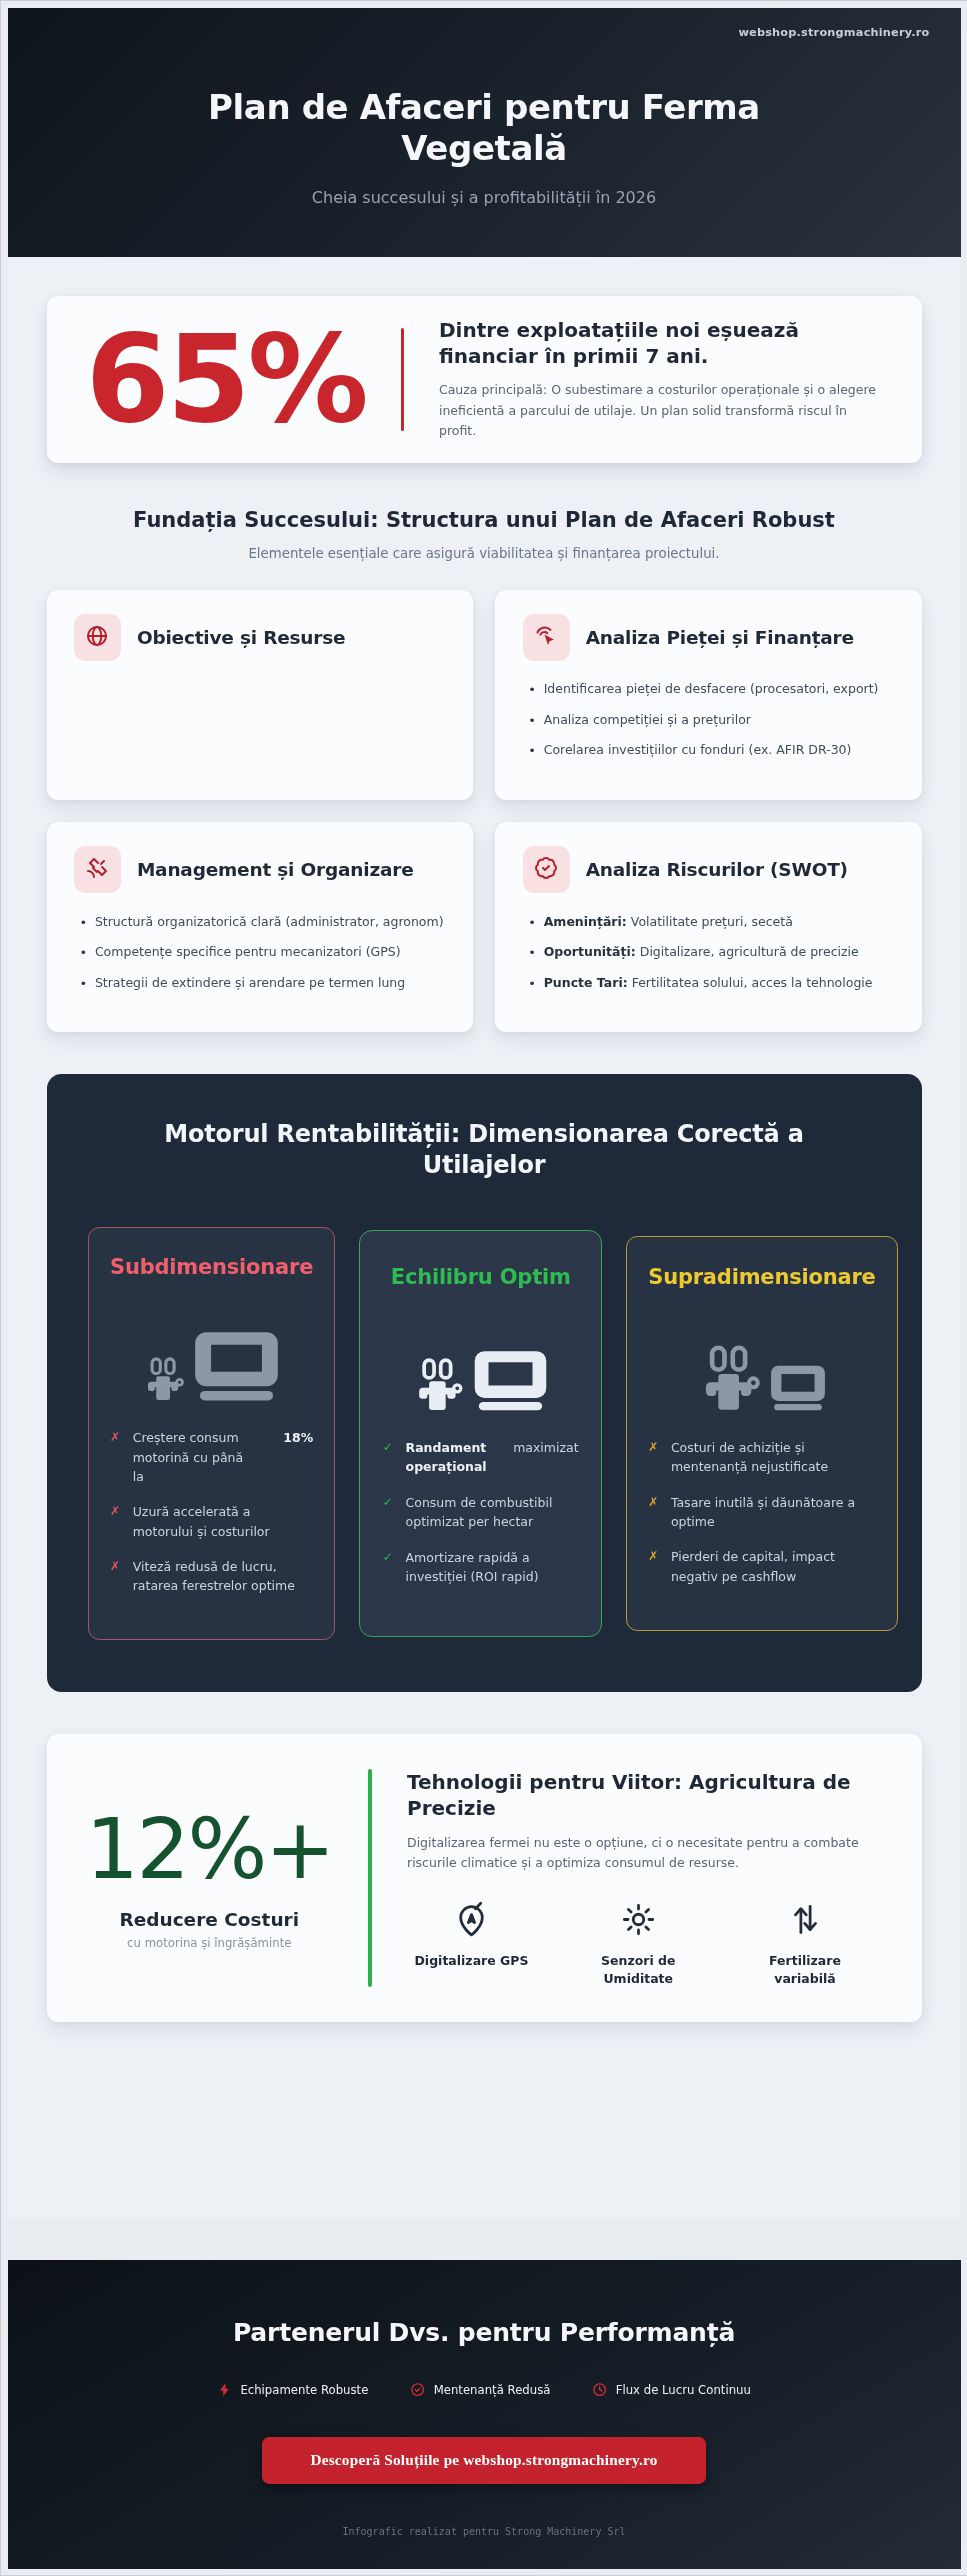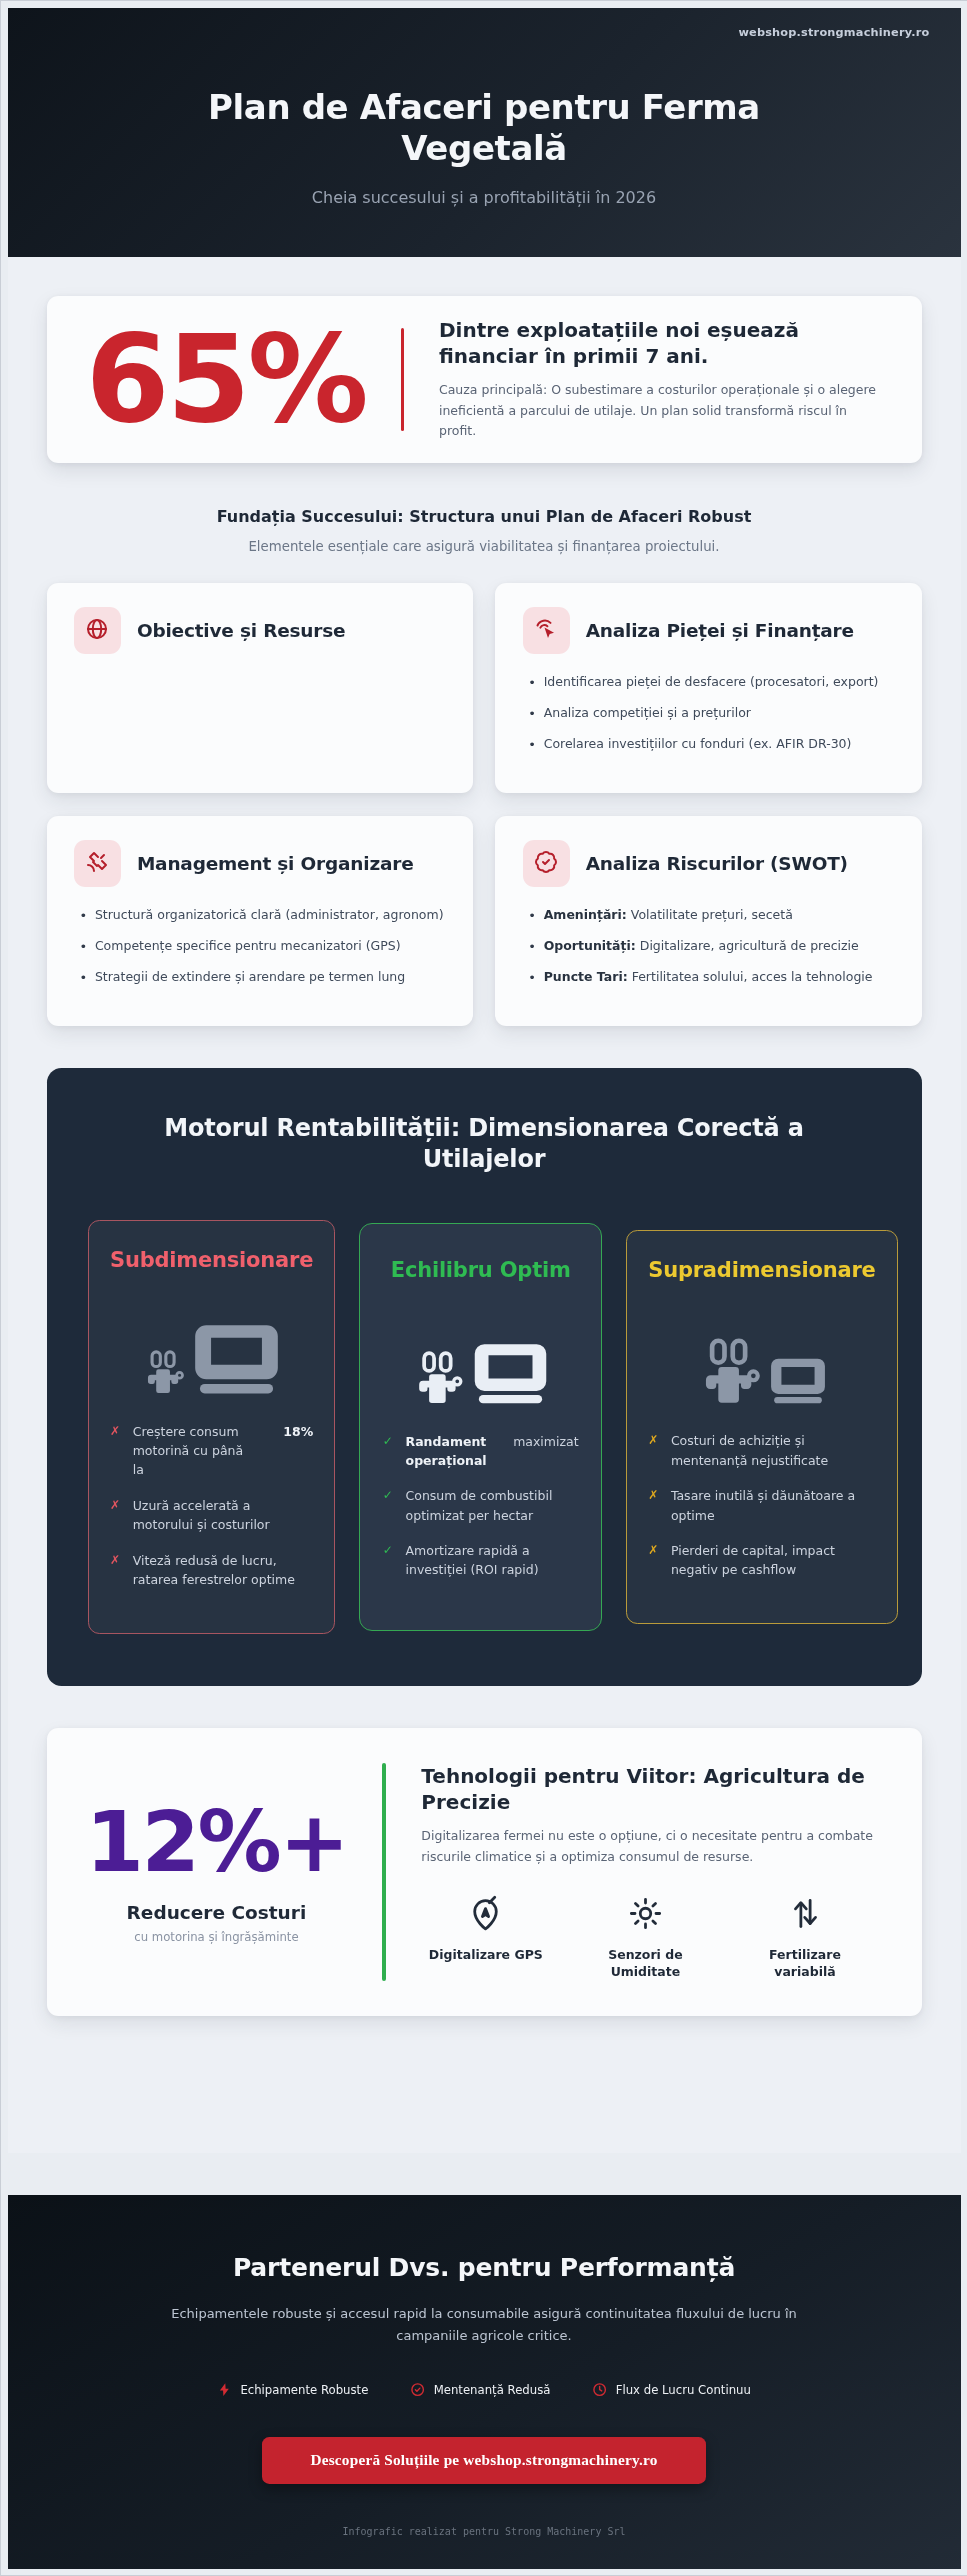--- a/index.html
+++ b/index.html
@@ -28,21 +28,21 @@
     margin:0 39px; background:#fbfcfd; border-radius:11.3px;
     box-shadow:0 8px 19.4px rgba(30,41,59,.10), 0 1.6px 4.8px rgba(30,41,59,.06);
     padding:21px 39px; display:flex; align-items:center; gap:35px;
   }
   .stat-value{font-size:121px; line-height:1; font-weight:800; color:#c9252d; letter-spacing:-3.2px; white-space:nowrap;}
   .stat-divider{width:4px; align-self:stretch; margin:11.3px 0; background:#c9252d; border-radius:2.4px;}
   .stat-heading{font-size:20px; font-weight:800; color:#1e2836; line-height:1.3; margin:0 0 11.3px; max-width:500px;}
   .stat-body{font-size:12.5px; color:#5a6475; line-height:1.65; max-width:516px;}
 
   .section-head{text-align:center; margin:44px 56px 0;}
-  .section-title{font-size:16px; font-weight:800; color:#1e2836; line-height:1.3; margin:8px;}
+  .section-title{font-size:21px; font-weight:800; color:#1e2836; line-height:1.3; margin:8px;}
   .section-sub{margin-top:11.3px; font-size:13.3px; color:#6b7687;}
 
   .cards-grid{margin:29px 39px 0; display:grid; grid-template-columns:1fr 1fr; gap:22.6px;}
   .card{
     background:#fbfcfd; border-radius:11.3px; padding:24px 27.4px 27.4px;
     box-shadow:0 8px 19.4px rgba(30,41,59,.09), 0 1.6px 4.8px rgba(30,41,59,.05);
   }
   .card-head{display:flex; align-items:center; gap:16px;}
   .card-chip{
     width:47px; height:47px; flex:0 0 47px; border-radius:11.3px;
@@ -100,21 +100,21 @@
   .item-right{margin-left:auto; padding-left:6.5px; white-space:nowrap;}
   .item-right.bold{font-weight:800; color:#eef2f7;}
 
   
   .tech-card{
     margin:42px 39px 0; background:#fbfcfd; border-radius:11.3px;
     box-shadow:0 8px 19.4px rgba(30,41,59,.09), 0 1.6px 4.8px rgba(30,41,59,.05);
     padding:35px 39px; display:flex; align-items:center; gap:35px;
   }
   .tech-left{flex:0 0 242px; text-align:center;}
-  .tech-value{font-size:84px; line-height:1; font-weight:700; color:#4c1d95; letter-spacing:-2.4px;}
+  .tech-value{font-size:84px; line-height:1; font-weight:400; color:#14532d; letter-spacing:-2.4px;}
   .tech-value-label{margin-top:18px; font-size:18.5px; font-weight:800; color:#1f2937;}
   .tech-value-sub{margin-top:6.5px; font-size:11.7px; color:#8a93a3;}
   .tech-divider{width:4px; align-self:stretch; background:#2fae4e; border-radius:2.4px;}
   .tech-right{flex:1;}
   .tech-heading{font-size:20px; font-weight:800; color:#1e2836; line-height:1.3; margin:0 0 11.3px; max-width:452px;}
   .tech-body{font-size:12.5px; color:#5a6475; line-height:1.65; max-width:468px;}
   .tech-features{display:flex; justify-content:space-between; margin-top:27.4px; padding-right:13px;}
   .feature{width:129px; display:flex; flex-direction:column; align-items:center; text-align:center;}
   .feature-icon{color:#222c3a;}
   .feature-icon svg{width:37px; height:37px;}
@@ -401,21 +401,20 @@
                 </svg></span>
     <span class="feature-label">Fertilizare variabilă</span>
   </div>
           </div>
       </div>
     </section>
   </main>
 
   <footer class="footer">
     <h2 class="footer-title">Partenerul Dvs. pentru Performanță</h2>
-    <div class="footer-body">Echipamentele robuste și accesul rapid la consumabile asigură continuitatea fluxului de lucru în campaniile agricole critice.</div>
     <div class="badges">
         <div class="badge">
     <span class="badge-icon">
             <svg viewBox="0 0 24 24" fill="currentColor">
               <path d="M13 2 4.5 13.5h5L10 22l8.5-11.5h-5L13 2z"></path>
             </svg>
           </span>
     <span>Echipamente Robuste</span>
   </div>
         <div class="badge">

